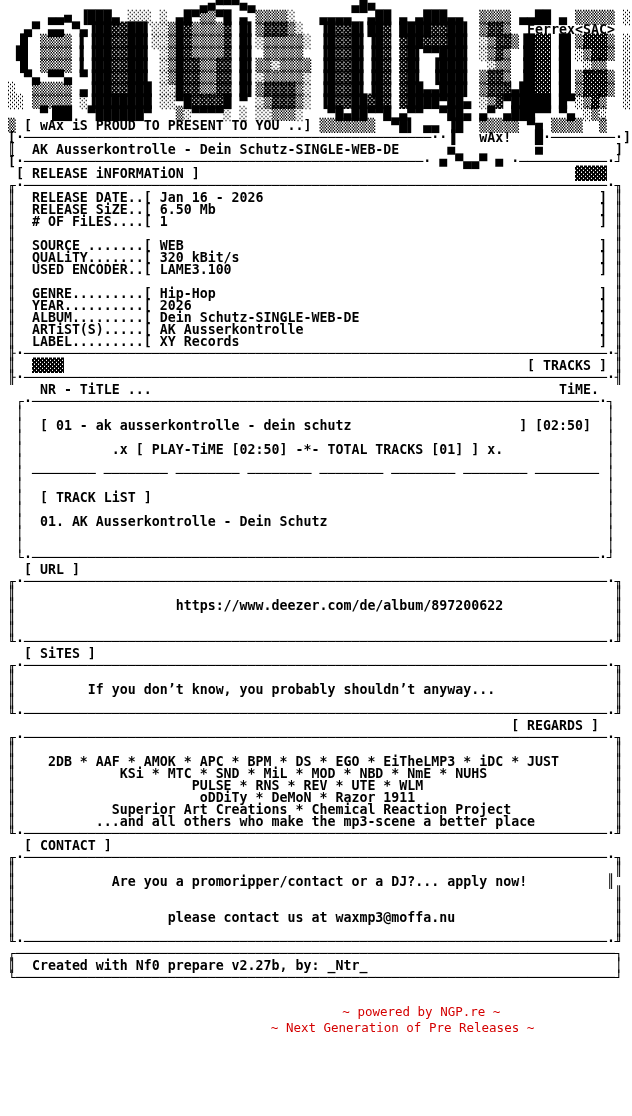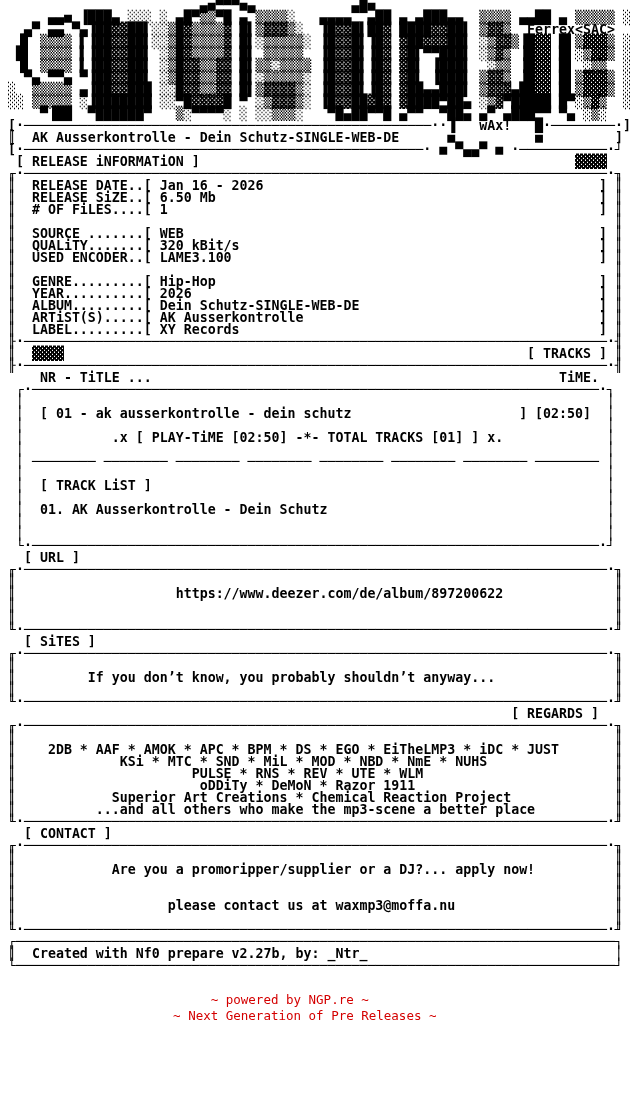--- a/index.html
+++ b/index.html
@@ -29,20 +29,21 @@
   <pre>                         ▄■▀▀▀■▄            ▄█■                            
       ▄▄■ ▐███▄ ░░░ ░ ▄█▀▒▒▀█ ▄ ▒▒▒▒░   ▄▄▄▄  ▄██ ▄ ▄███▄▄  ▒▒▒▒ ▄▄██ ▄ ▒▒▒▒▒ ░
    ▄▀ ▄▄ ▀▄▐██▓▓██▌░░▒█▓▒▒▒▒▓ █▌▒▓▓▓▒░  ▐█▓▓█▌██▓ ████▓▓██▌ ▒▓▓▒  Ferrex&lt;SAC&gt;  
   ▐▌ ▒▒▒▒ ▌▐██▓▓██▌░░▒█▓▒▒▒▒▓ █▌░▒▒▒▒▒░ ▐█▓▓█▌▐█▓ ▓██▓▓▓██▌ ░▒▓▓▒▐█▓▓ █▌▒▓▓▓▒ ░
   █▌ ▒▒▒▒ ▌▐██▓▓██▌ ░▒█▓▒▒▒▒▓ █▌ ▒▒▒▒▒  ▐█▓▓█▌▐█▓ ▓█▌▀▀███▌ ░▒▓▒ ▐█▓▓ █▌░▒▓▓▒ ░
   ▐▌ ▒▒▒▒ ▌▐██▓▓██▌ ░▒█▓▓▒▒▓▓ █▌▒▒░▒▒▒▒ ▐█▓▓█▌▐█▓ ▓█▌ ▐███▌  ░▒▒ ▐█▓▓ █▌ ░▒▒  ░
    ▀▄ ▀▀▄ ▀▐██▓▓██▌ ░▒█▓▓▒▒▓▓ █▌░▒▒▒▒▒░ ▐█▓▓█▌▐█▓ ▓█▌ ▐███▌ ▒▓▓▒ ▐█▓▓ █▌▒▓▓▓▒ ░
  ░  ▒▒▒▒▒ ▄▐██▓▓███ ░░█▓▓▒▒▓▓ █▌▒▓▓▓▓▒░ ▐█▓▓█▌▐█▓ ▓██▄▄███▌ ▒▓▓▓▄██▓▓ █▌▒▓▓▓▒ ░
  ░░ ▒▒▒▒▒ ░▐███████ ░░▀█▓▓▓▓█ ▀ ░▒▓▓▓▒░ ▐█▓▓██▓█▓ ▓████▀██▄ ░▒▓▀█████ █▀░▒▓▒  ░
      ▀▐██  ▀██████▀   ▒░▀▀▀▀░ ░ ░░▒▒▒░   ▀█▄██▀▀█ ▄▀▀  ▀██▄ ▄▀ ▄███▀▀ ▀▄ ░▒░   </pre>
+  <pre> ▒ [ wAx iS PROUD TO PRESENT TO YOU ..] ▒▒▒▒▒▒▒  ▀█▌ ▄▄ ▐█  ▒▒▒▒▒ ▀■ ▒▒▒▒  ▒   </pre>
   <pre> [·───────────────────────────────────────────────────··▐   wAx!   █·────────·] 
  ║  AK Ausserkontrolle - Dein Schutz-SINGLE-WEB-DE      ■          ■         ] 
  [·──────────────────────────────────────────────────· ■ ▀▄▄▀ ■ ·───────────·┘ </pre>
   <pre>  [ RELEASE iNFORMATiON ]                                               ▓▓▓▓   
  ╓·─────────────────────────────────────────────────────────────────────────·╖ 
  ║  RELEASE DATE..[ Jan 16 - 2026                                          ] ║ 
  ║  RELEASE SiZE..[ 6.50 Mb                                                ] ║ 
  ║  # OF FiLES....[ 1                                                      ] ║ 
  ║                                                                           ║ 
  ║  SOURCE .......[ WEB                                                    ] ║ 
@@ -91,26 +92,26 @@
  ║    2DB * AAF * AMOK * APC * BPM * DS * EGO * EiTheLMP3 * iDC * JUST       ║ 
  ║             KSi * MTC * SND * MiL * MOD * NBD * NmE * NUHS                ║ 
  ║                      PULSE * RNS * REV * UTE * WLM                        ║ 
  ║                       oDDiTy * DeMoN * Razor 1911                         ║ 
  ║            Superior Art Creations * Chemical Reaction Project             ║ 
  ║          ...and all others who make the mp3-scene a better place          ║ 
  ╙·─────────────────────────────────────────────────────────────────────────·╜ </pre>
   <pre>   [ CONTACT ]                                                                 
  ╓·─────────────────────────────────────────────────────────────────────────·╖ 
  ║                                                                           ║ 
- ║            Are you a promoripper/supplier or a DJ?... apply now!          ║ 
+ ║            Are you a promoripper/contact or a DJ?... apply now!          ║ 
  ║                                                                           ║ 
  ║                                                                           ║ 
  ║                   please contact us at waxmp3@moffa.nu                    ║ 
  ║                                                                           ║ 
  ╙·─────────────────────────────────────────────────────────────────────────·╜ </pre>
   <pre> ┌───────────────────────────────────────────────────────────────────────────┐ 
  ║  Created with Nf0 prepare v2.27b, by: _Ntr_                               │ 
  └───────────────────────────────────────────────────────────────────────────┘ 
 
 </pre>
-  <pre class="red-footer" style="color: rgb(212, 0, 0);">                            ~ powered by NGP.re ~
+  <pre class="red-footer" style="color: rgb(212, 0, 0); text-align: center;">                            ~ powered by NGP.re ~
                        ~ Next Generation of Pre Releases ~</pre>
 </div>
 
 </body></html>

